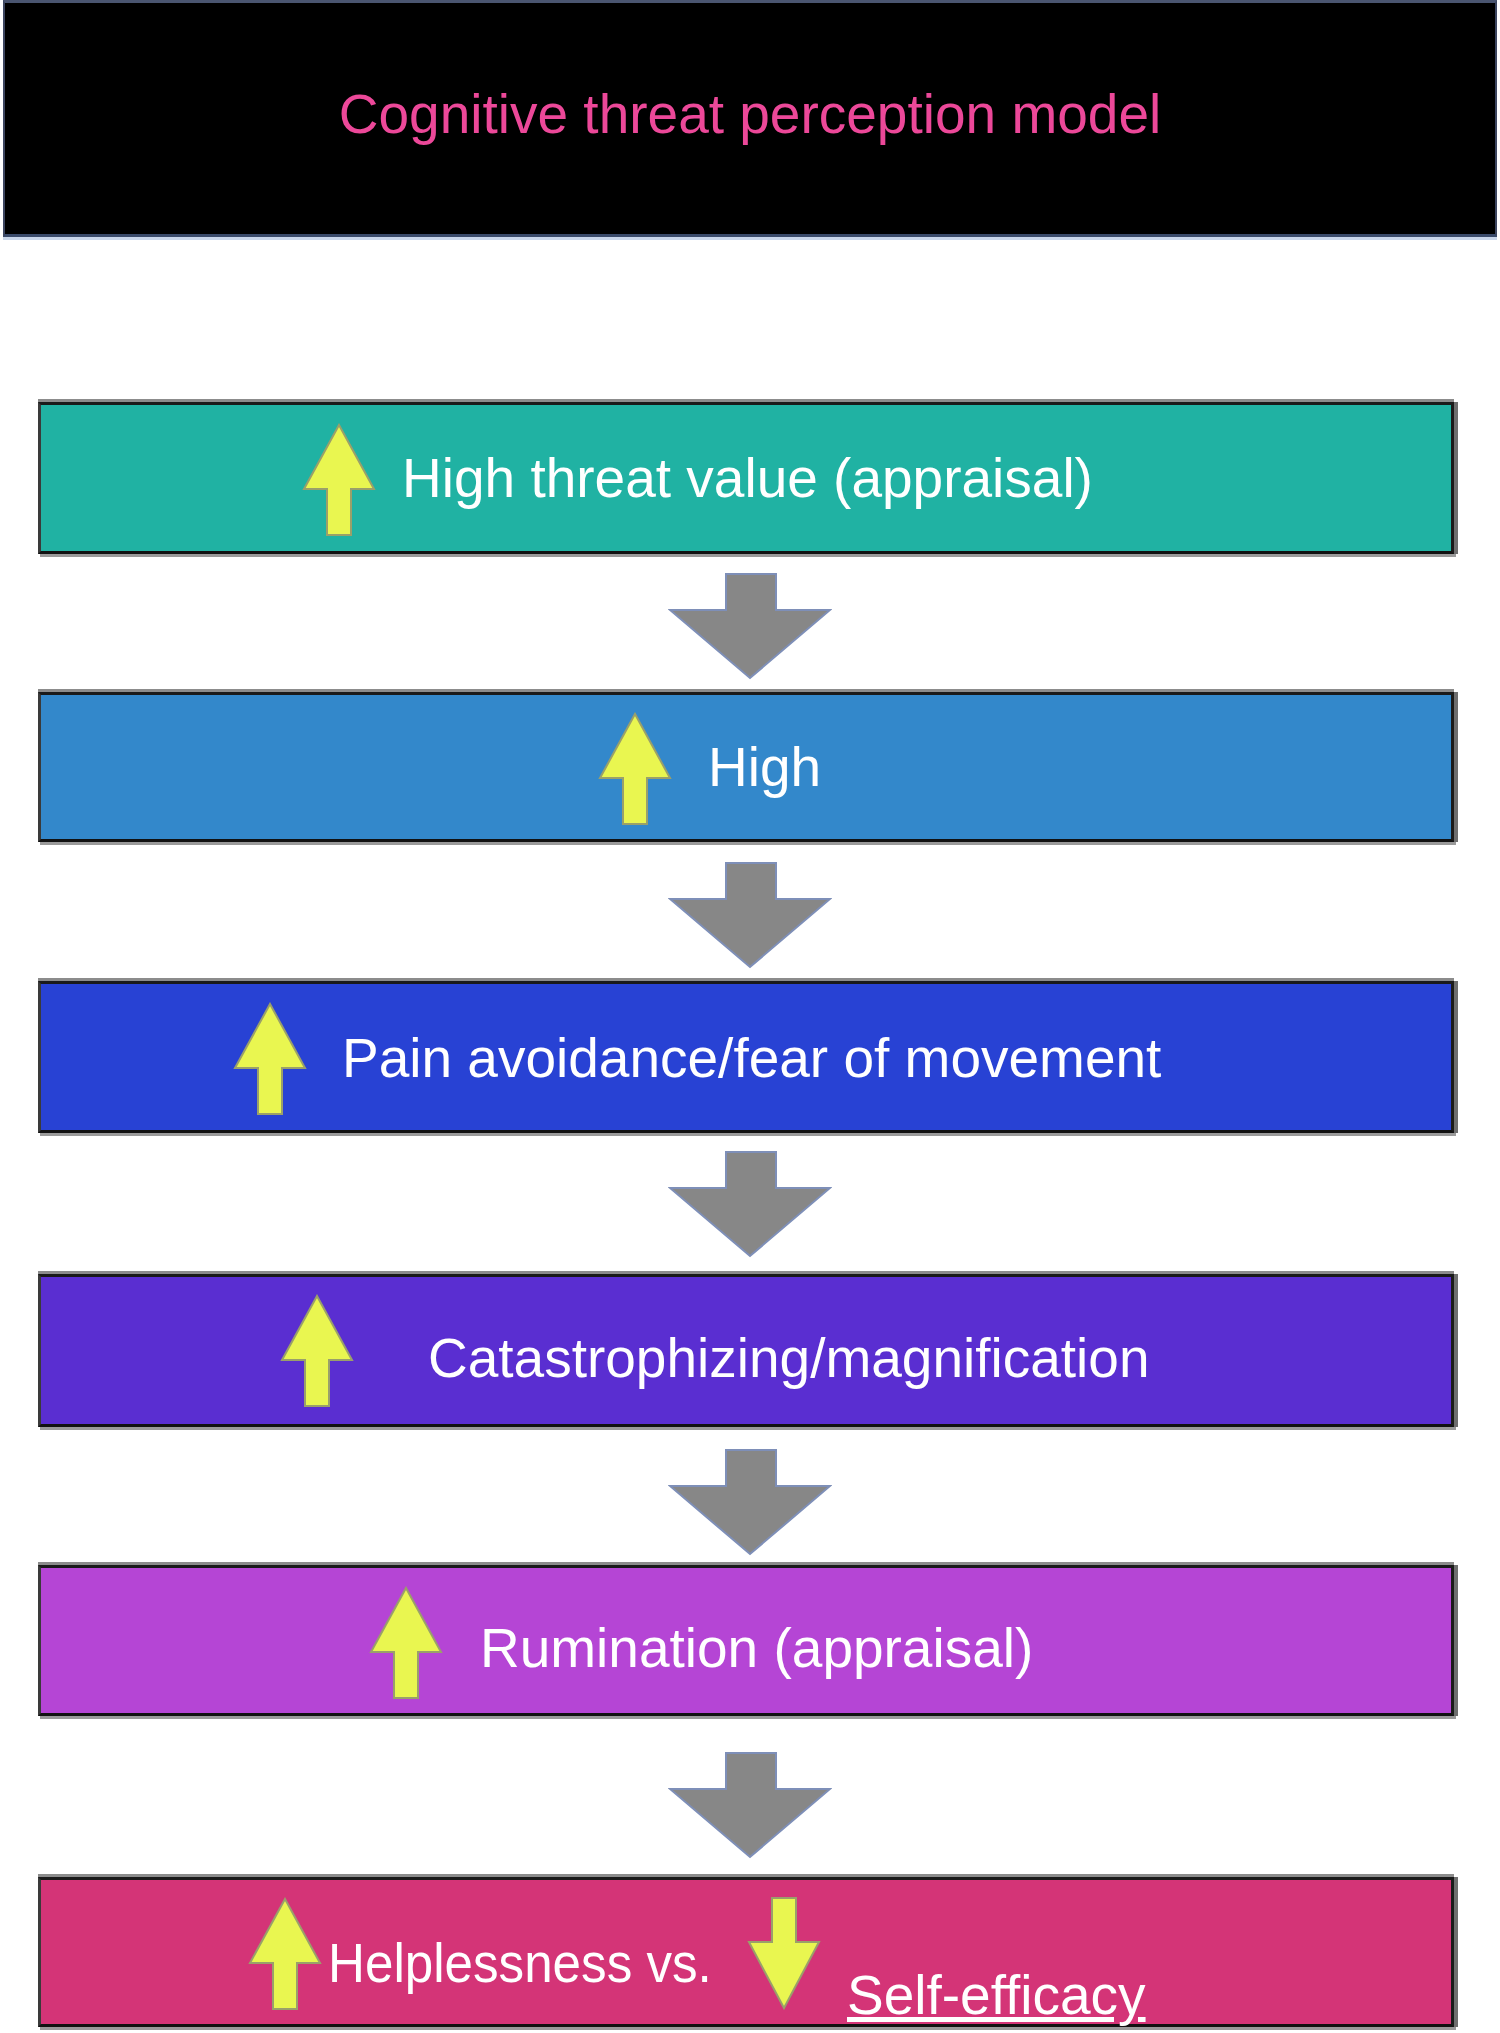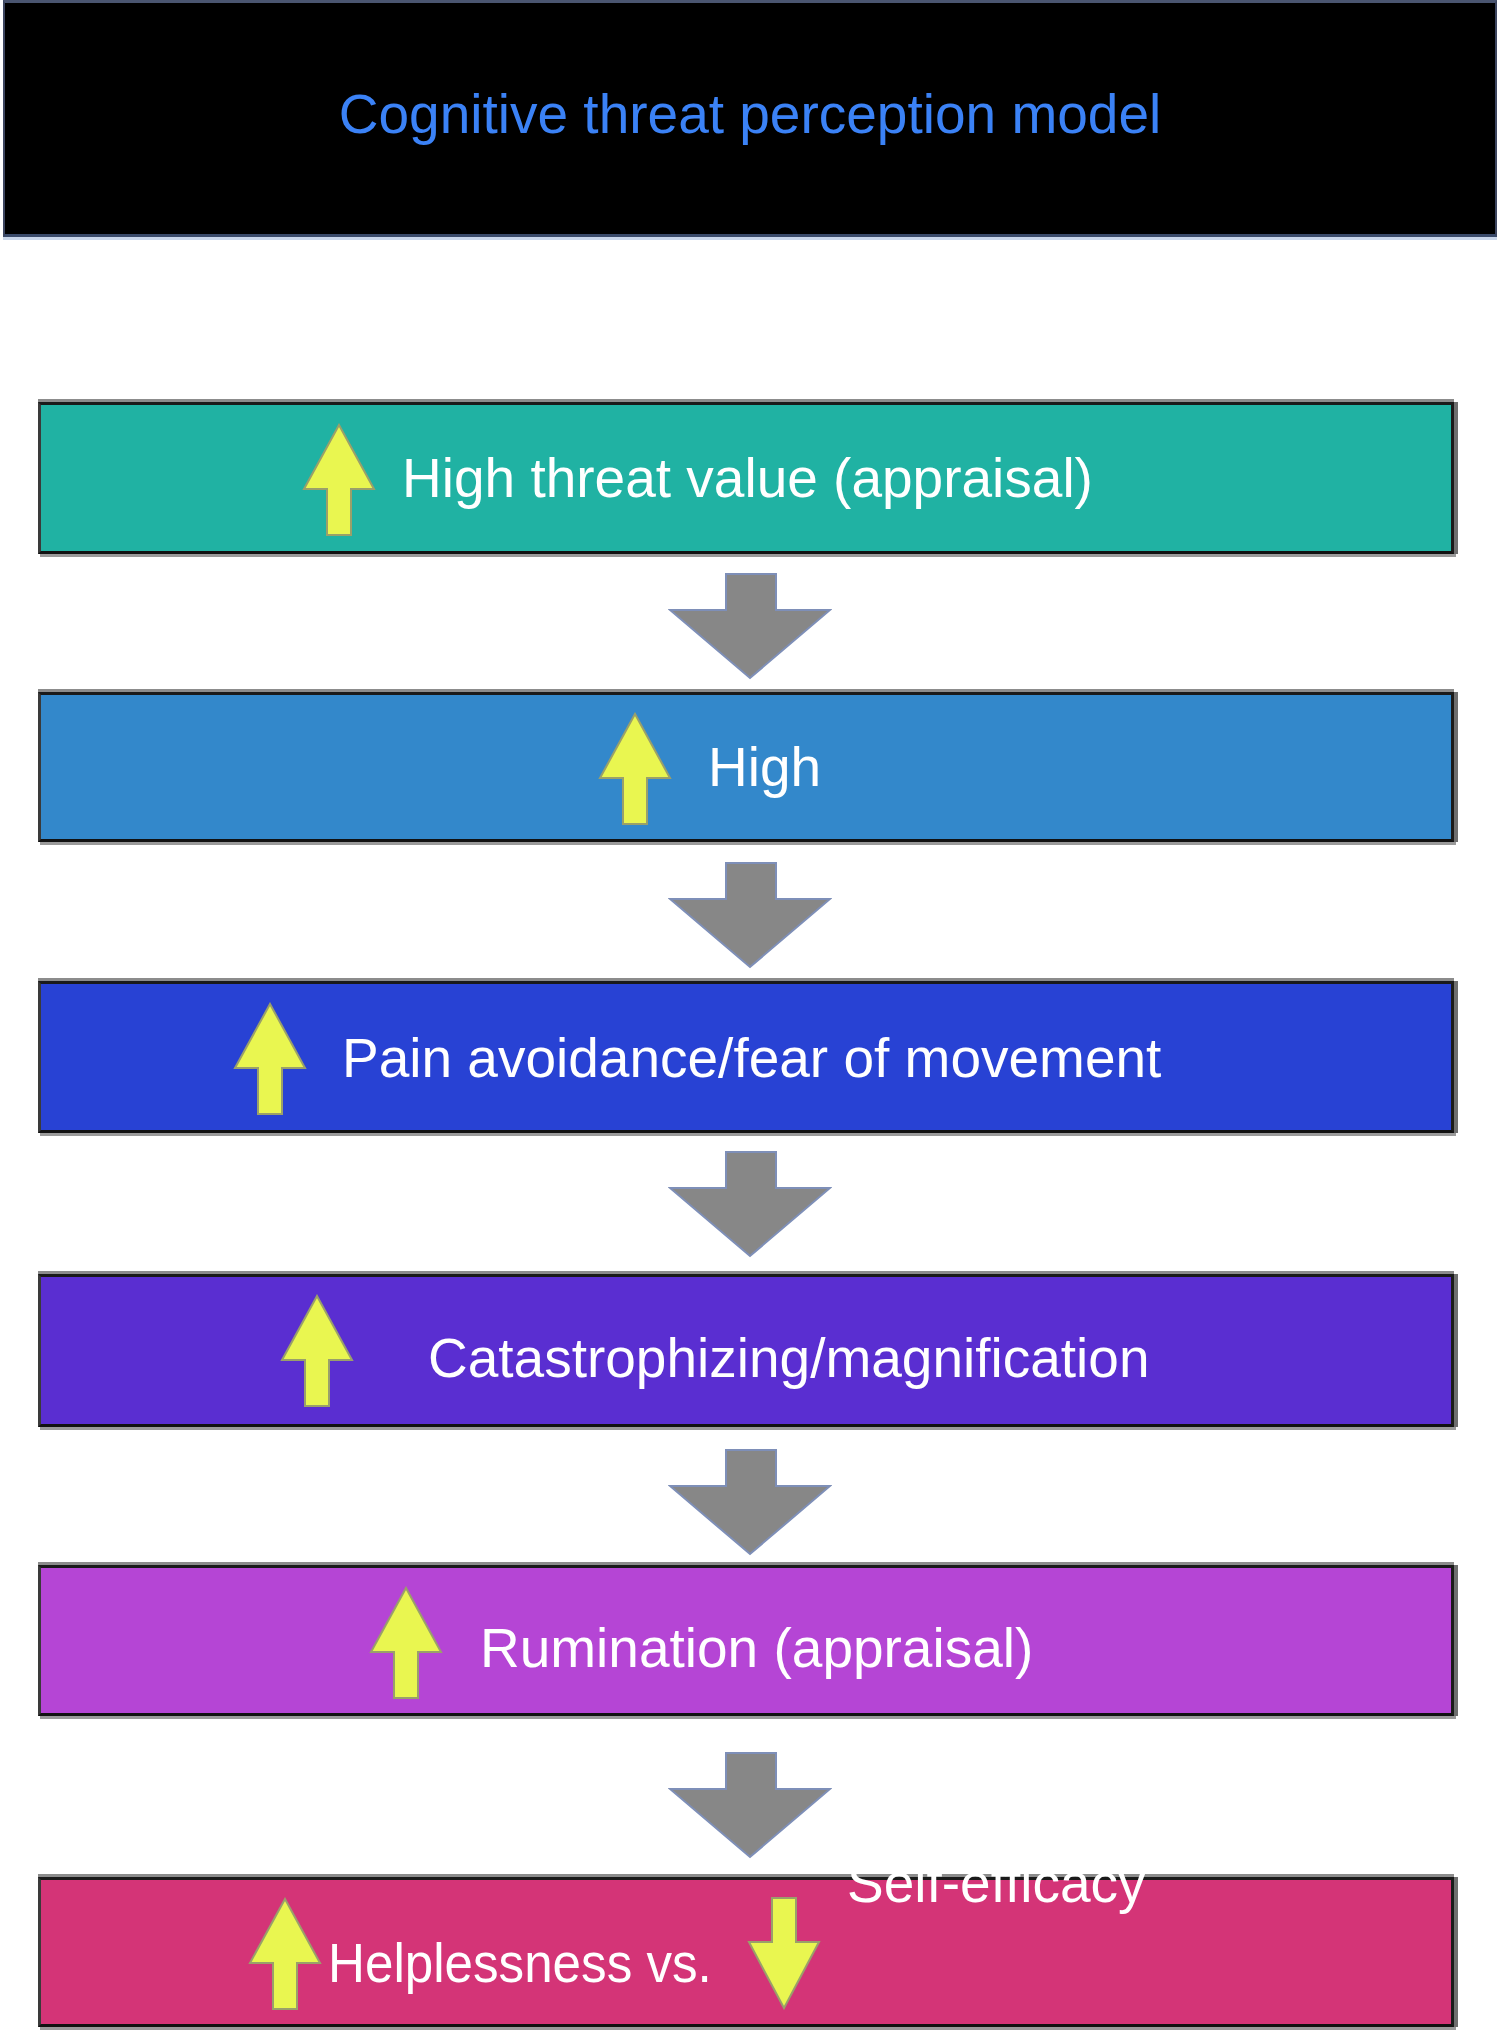--- a/index.html
+++ b/index.html
@@ -9,21 +9,21 @@
     position: absolute; left: 3px; top: 0; width: 1490px; height: 231px;
     background: #000000;
     border-top: 3px solid #4a5570;
     border-left: 2px solid #3d4660;
     border-right: 2px solid #3d4660;
     border-bottom: 3px solid #3a4a6a;
     box-shadow: 0 3px 0 #c9d6ea;
     display: flex; align-items: center; justify-content: center;
   }
   .title-text {
-    color: #3b82f6; font-size: 55px; line-height: 1; white-space: nowrap;
+    color: #ec4899; font-size: 55px; line-height: 1; white-space: nowrap;
     transform: translateY(-4px);
   }
   .step-box {
     position: absolute; left: 38px; width: 1416px;
     border-top: 3px solid #1a1a1a;
     border-left: 3px solid #3a3a3a;
     border-bottom: 3px solid #111111;
     border-right: 3px solid #1a1a1a;
     box-shadow: 4px 0 0 #6e6e6e, 0 -3px 0 #8c8c8c, 2px 3px 0 #9a9a9a;
     box-sizing: border-box;
@@ -93,13 +93,13 @@
 </svg>
 
 <div class="step-box" id="box-5" style="top: 1877px; height: 150px; background: rgb(212, 52, 119);"></div>
 <svg class="yellow-arrow" style="left:248px;top:1897px;" viewBox="0 0 74 114">
   <polygon class="ya" points="37,2 72,66 49,66 49,112 25,112 25,66 2,66" fill="#E9F650" stroke="#9aa06a" stroke-width="2"></polygon>
 </svg>
 <span class="step-text" style="left:328px;top:1936px;transform:scaleX(0.93);transform-origin:left center;">Helplessness vs.</span>
 <svg class="yellow-arrow" style="left:747px;top:1896px;" viewBox="0 0 74 114">
   <polygon class="ya" points="25,2 49,2 49,46 72,46 37,112 2,46 25,46" fill="#E9F650" stroke="#9aa06a" stroke-width="2"></polygon>
 </svg>
-<span class="step-text" style="left:847px;top:1856px;">Self-efficacy</span>
+<span class="step-text" style="left:847px;top:1968px;text-decoration:underline;">Self-efficacy</span>
 
 </body></html>

